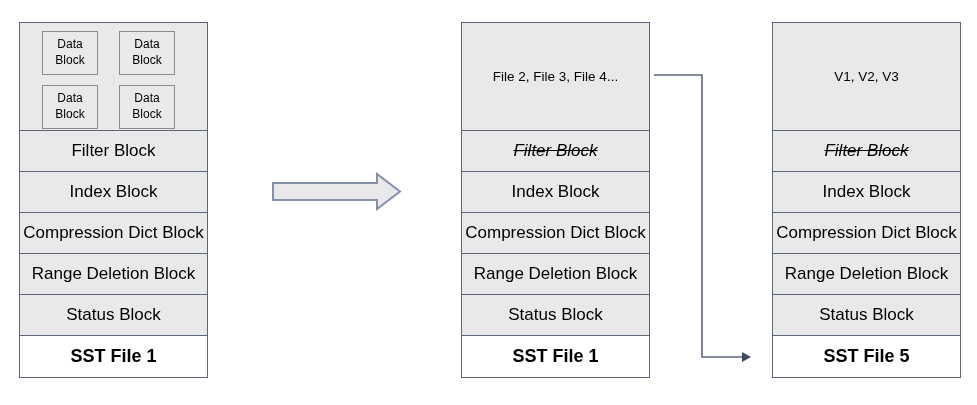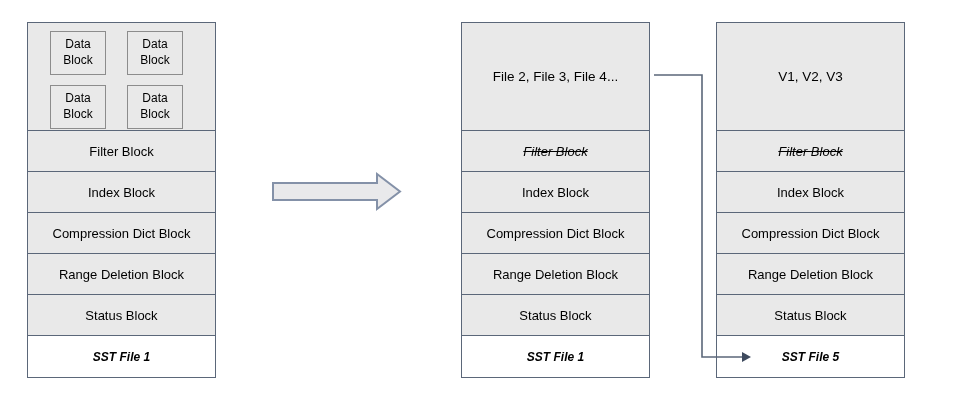--- a/index.html
+++ b/index.html
@@ -29,23 +29,23 @@
   .column {
     position: absolute;
     top: 22px;
     width: 189px;
     height: 356px;
     border: 1.5px solid var(--block_border);
     background: var(--block_fill);
     display: flex;
     flex-direction: column;
   }
-  .col-1 { left: 19px; margin-left: 8px; }
+  .col-1 { left: 19px; }
   .col-2 { left: 461px; }
-  .col-3 { left: 716px; }
+  .col-3 { left: 772px; }
 
   .header {
     height: 107px;
     flex: 0 0 107px;
     background: var(--block_fill);
     display: flex;
     align-items: center;
     justify-content: center;
     font-size: 13.5px;
   }
@@ -72,36 +72,35 @@
     line-height: 1.3;
   }
   .row {
     flex: 0 0 41px;
     height: 41px;
     border-top: 1.5px solid var(--block_border);
     background: var(--block_fill);
     display: flex;
     align-items: center;
     justify-content: center;
-    font-size: 13px;
+    font-size: 17px;
   }
   .row.struck {
     font-style: italic;
     text-decoration: line-through;
   }
   .footer {
     flex: 1 1 auto;
     border-top: 1.5px solid var(--block_border);
     background: var(--footer_fill);
     display: flex;
     align-items: center;
     justify-content: center;
-    font-size: 12px;
+    font-size: 18px;
     font-weight: bold;
-    font-style: italic;
   }
   .overlay {
     position: absolute;
     left: 0; top: 0;
     width: 977px; height: 405px;
     pointer-events: none;
   }
   .block-arrow-shape {
     fill: var(--arrow_fill);
     stroke: var(--arrow_border);

